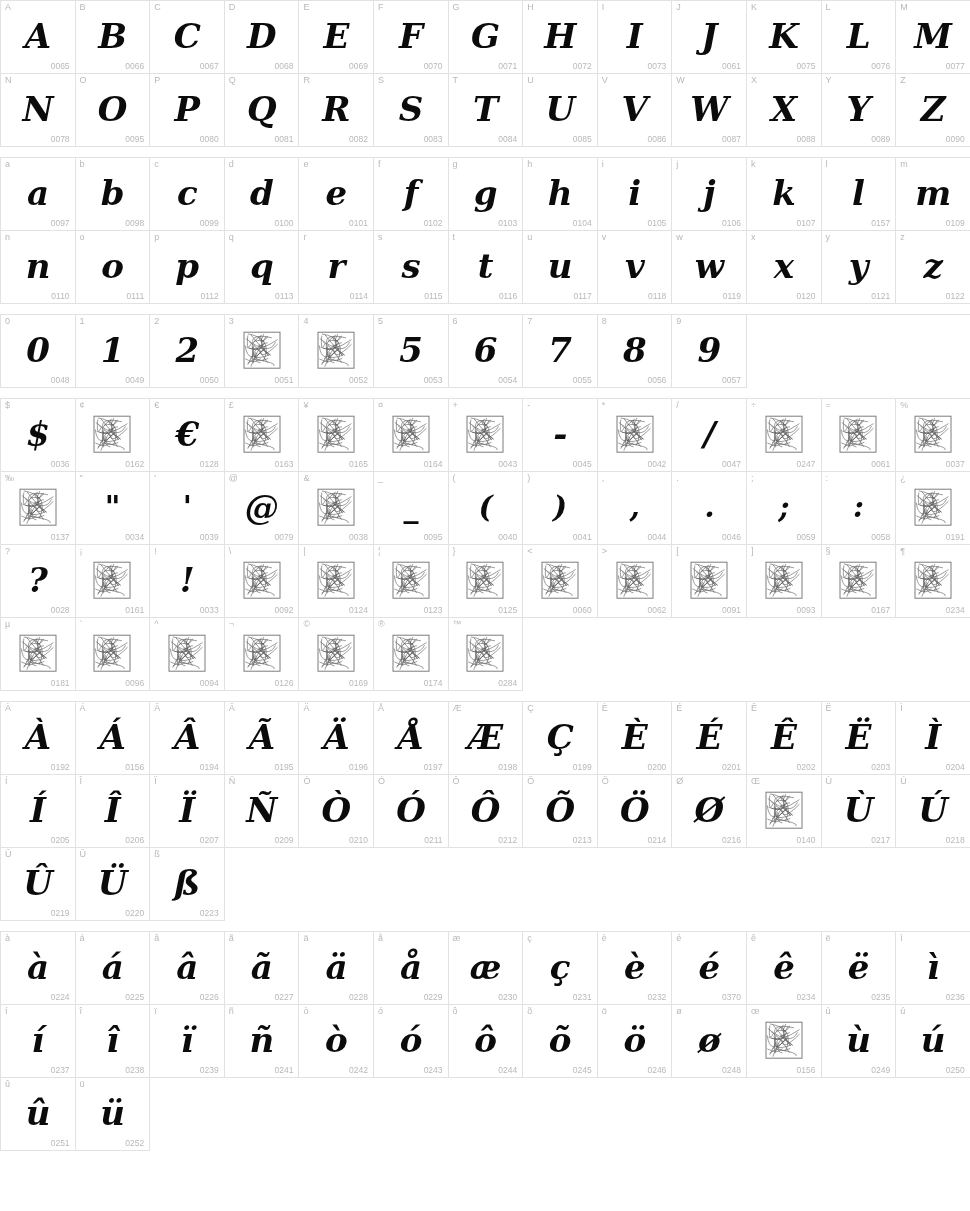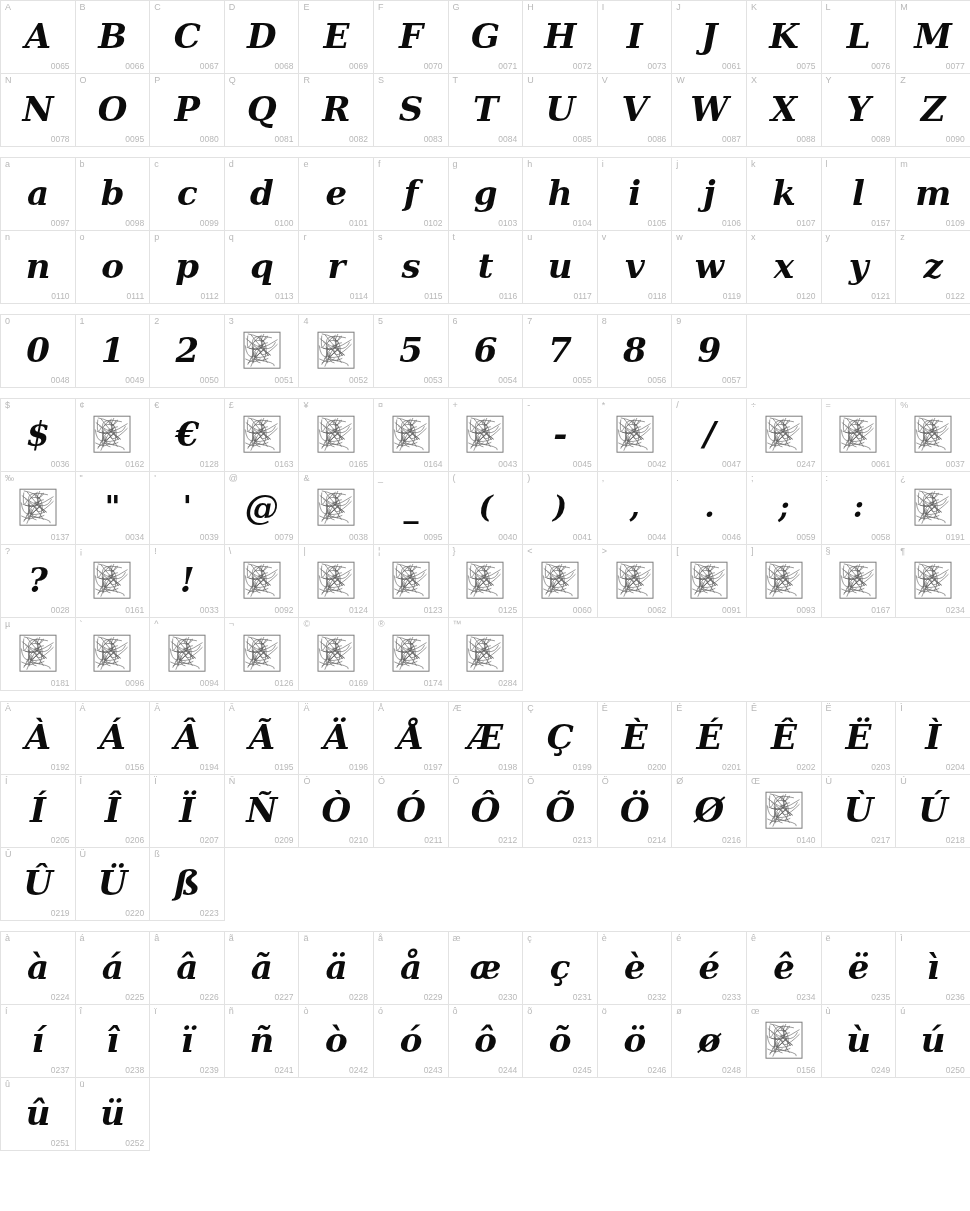--- a/index.html
+++ b/index.html
@@ -1006,21 +1006,21 @@
         <span class="code">0231</span>
       </div>
       <div class="cell">
         <span class="corner">è</span>
         <div class="glyph">è</div>
         <span class="code">0232</span>
       </div>
       <div class="cell">
         <span class="corner">é</span>
         <div class="glyph">é</div>
-        <span class="code">0233</span>
+        <span class="code">0370</span>
       </div>
       <div class="cell">
         <span class="corner">ê</span>
         <div class="glyph">ê</div>
         <span class="code">0234</span>
       </div>
       <div class="cell">
         <span class="corner">ë</span>
         <div class="glyph">ë</div>
         <span class="code">0235</span>

